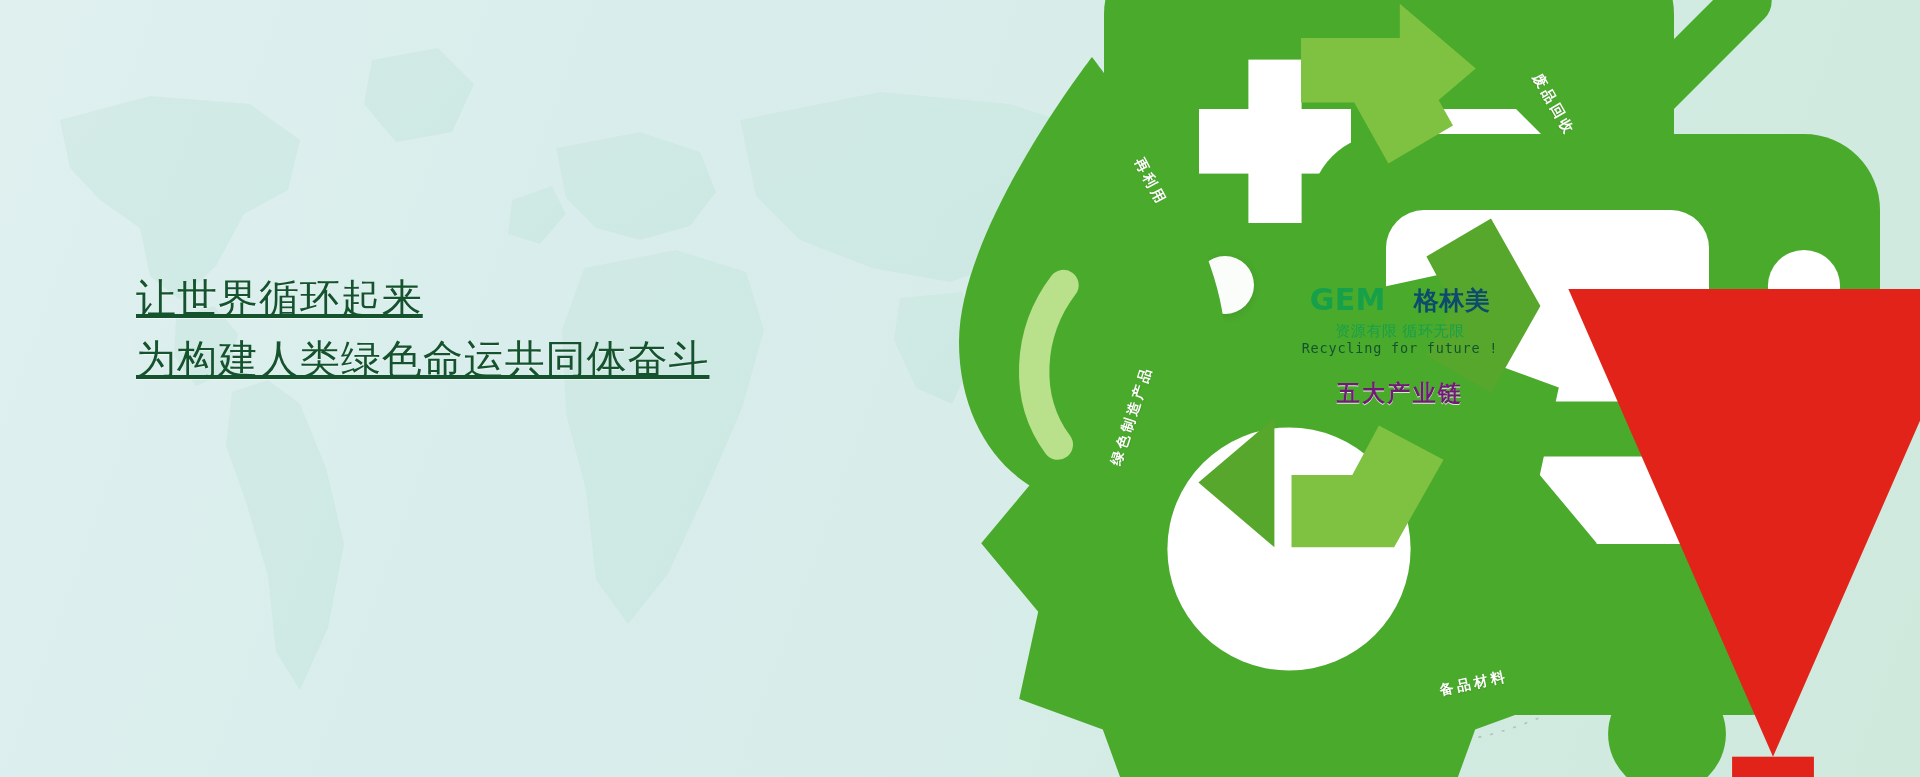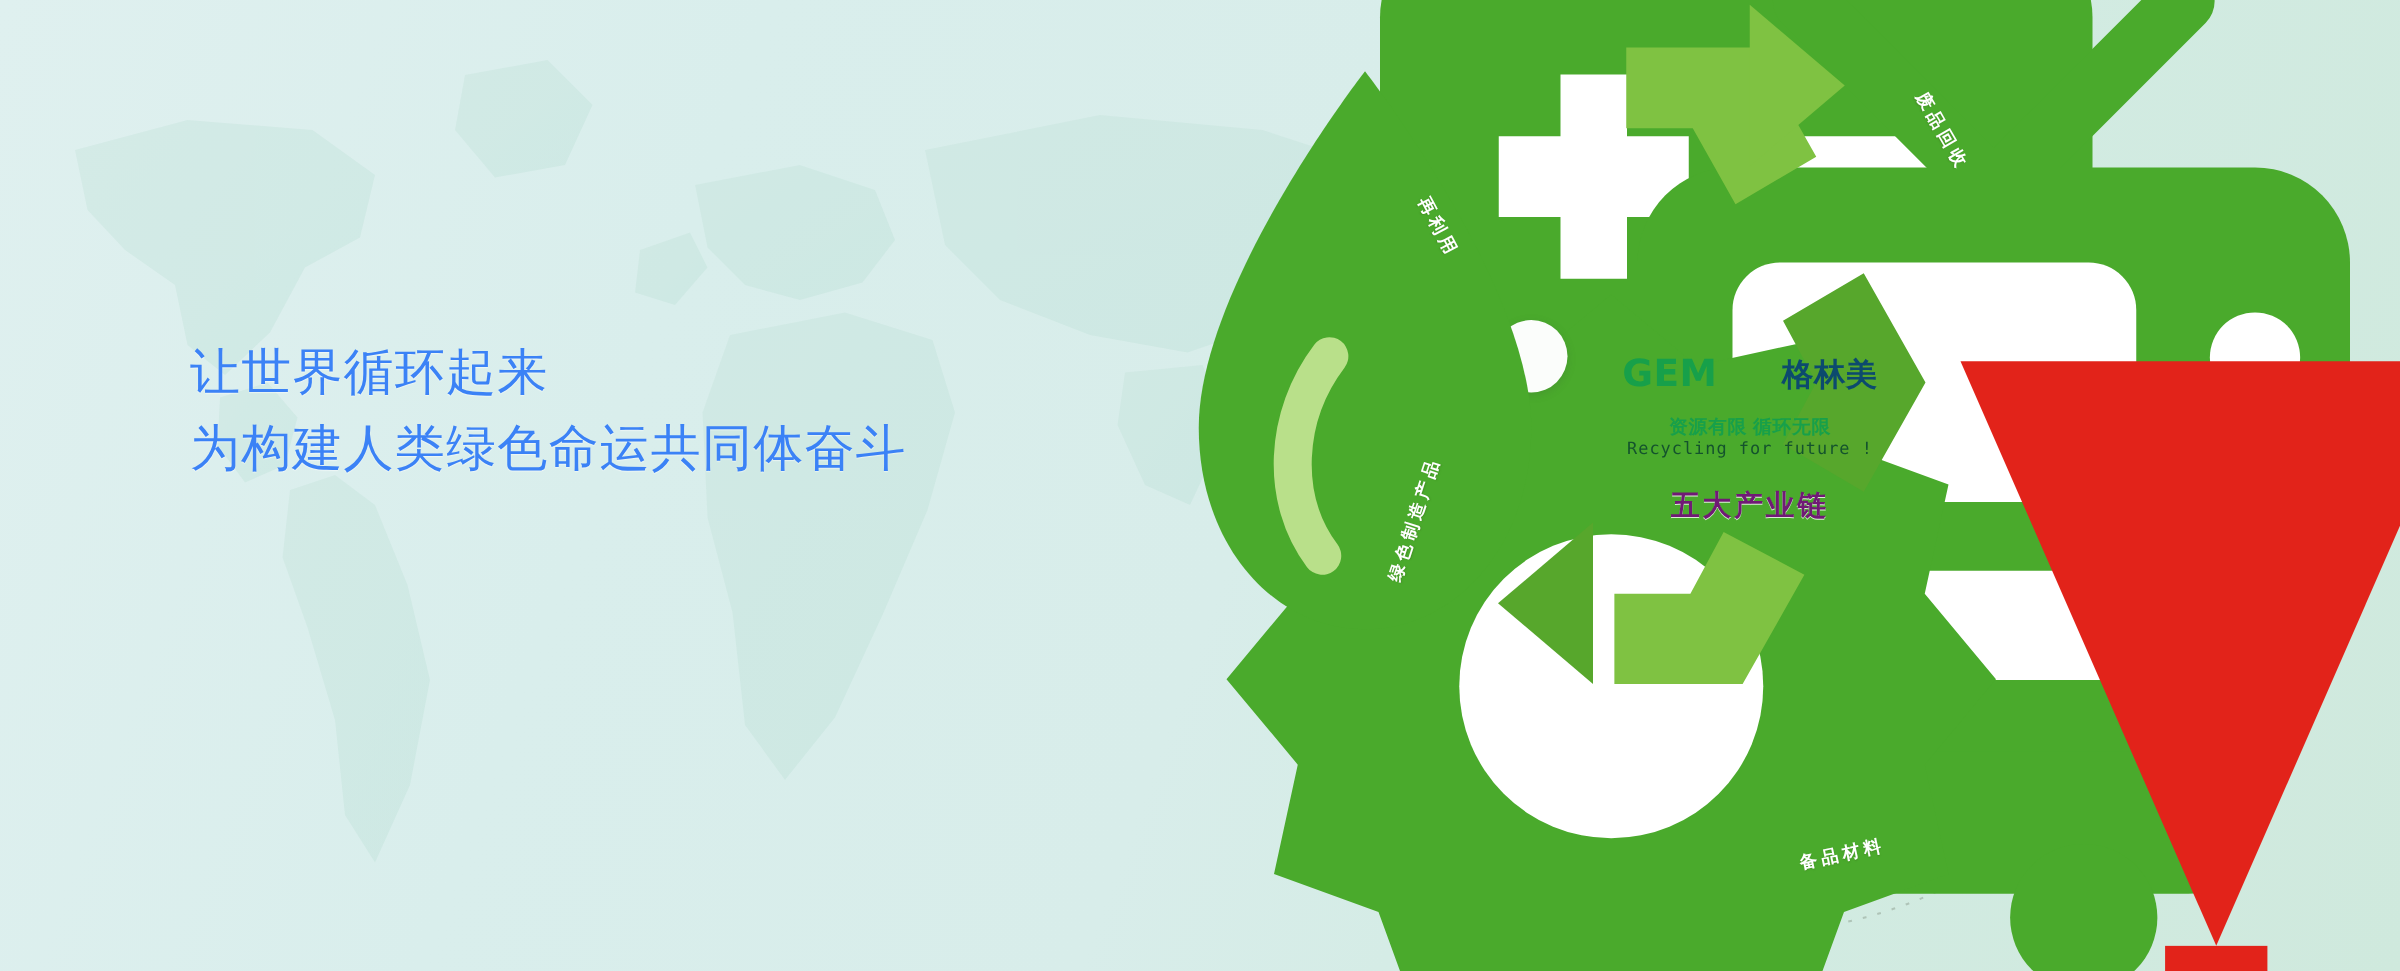--- a/index.html
+++ b/index.html
@@ -11,25 +11,26 @@
   }
 
   
   #map-layer {
     position:absolute; inset:0;
     opacity:.45; pointer-events:none;
   }
 
   
   #headline {
-    position:absolute; left:152px; top:268px;
-    color:#3b82f6;
+    position:absolute; left:136px; top:268px;
+    color:#14532d;
     letter-spacing:.06em;
     line-height:1.52;
     text-shadow:0 1px 1px rgba(255,255,255,.55);
+    text-decoration:underline;
   }
   #headline .ln { display:block; font-size:40px; font-weight:400; white-space:nowrap; }
 
   
   #diagram {
     position:absolute; left:1020px; top:8px;
     width:760px; height:760px;
   }
   #diagram svg { display:block; width:760px; height:760px; overflow:visible; }
 
@@ -64,30 +65,30 @@
   .node-icon svg { width:34px; height:34px; display:block; }
 
   
   #center-logo {
     position:absolute;
     left:243px; top:277px;
     width:274px;
     text-align:center;
     user-select:none;
   }
-  #logo-top { display:flex; align-items:center; justify-content:center; gap:19px; }
+  #logo-top { display:flex; align-items:center; justify-content:center; gap:7px; }
   #gem-word {
     font-family:"DejaVu Sans",sans-serif;
     font-size:30px; font-weight:700; letter-spacing:.01em;
     color:#17a04a; line-height:1;
   }
   #gem-mark { display:inline-block; width:14px; height:25px; position:relative; top:1px; }
   #gem-cn { font-size:25px; font-weight:700; color:#0c4a6e; letter-spacing:.02em; line-height:1; }
   #logo-slogan {
-    margin-top:19px; font-size:15px; font-weight:700; color:#17a04a;
+    margin-top:8px; font-size:15px; font-weight:400; color:#17a04a;
     letter-spacing:.04em; line-height:1;
   }
   #logo-en {
     margin-top:4px; font-family:"DejaVu Sans Mono",monospace;
     font-size:13.5px; color:#14532d; letter-spacing:.06em; line-height:1;
   }
   #logo-five {
     margin-top:26px; font-size:23px; font-weight:700;
     color:#701a75; letter-spacing:.10em; line-height:1;
     text-shadow:0 1px 0 rgba(255,255,255,.8);

